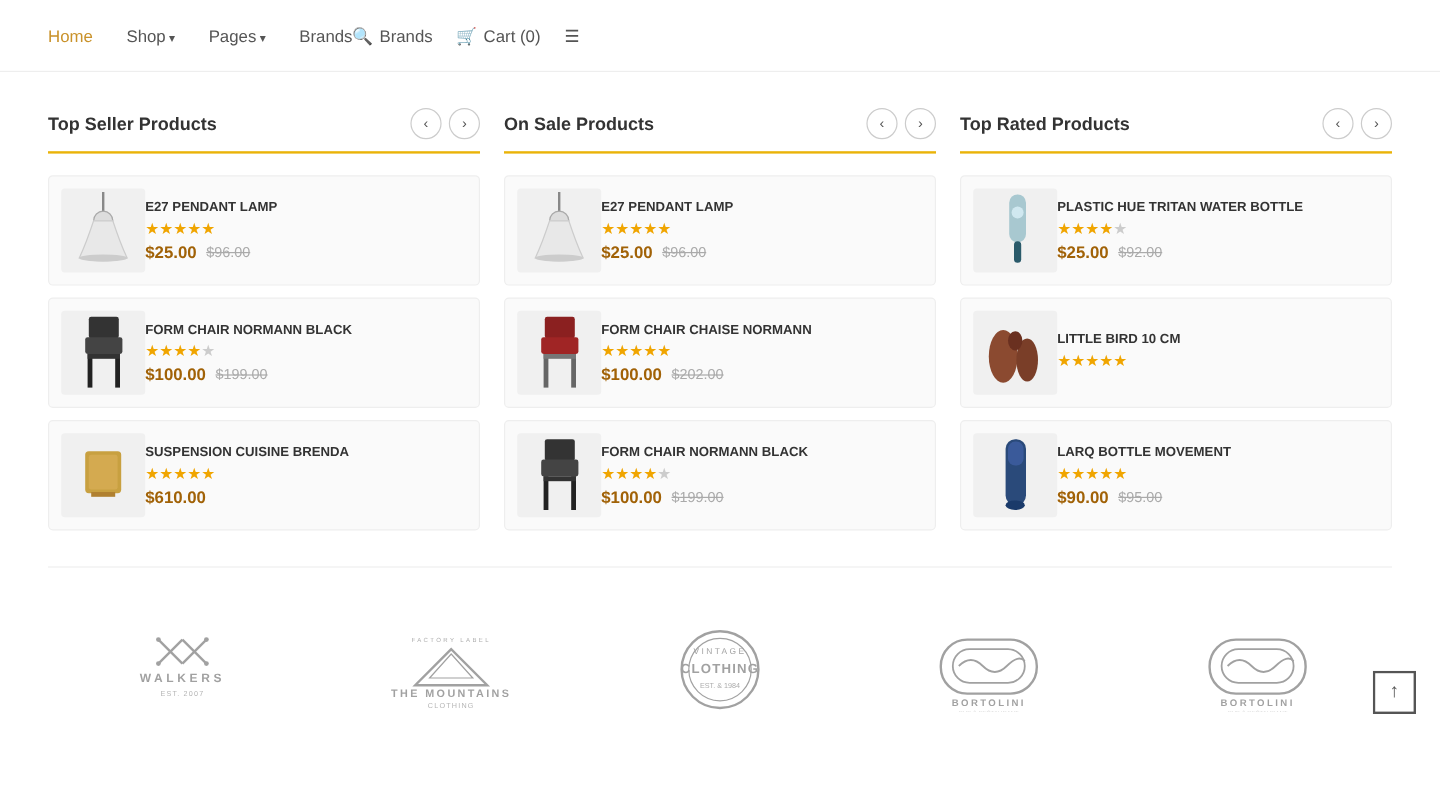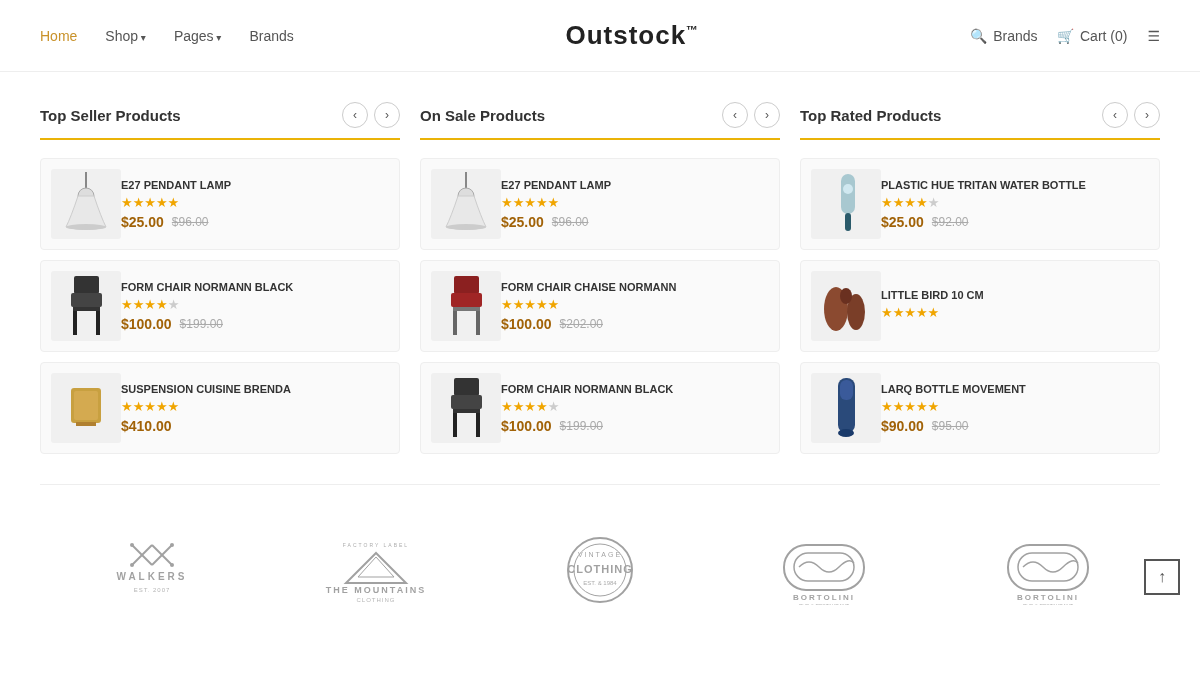--- a/index.html
+++ b/index.html
@@ -1,21 +1,21 @@
 <!DOCTYPE html>
 <html><head>
   <meta charset="utf-8">
   <style>
     * { box-sizing: border-box; margin: 0; padding: 0; }
     body { font-family: Arial, sans-serif; background: #fff; color: #333; width: 1200px; }
 
     
     nav {
-      display: flex; align-items: center; justify-content: space-between;
-      padding: 0 40px; height: 72px; border-bottom: 1px solid #eee;
+      display: flex; align-items: center; justify-content: flex-start;
+      padding: 0 40px; height: 60px; border-bottom: 1px solid #eee;
       background: #fff;
     }
     .nav-left { display: flex; gap: 28px; align-items: center; }
     .nav-left a { text-decoration: none; color: #555; font-size: 14px; }
     .nav-left a.active { color: #c9922a; }
     .nav-left a.has-arrow::after { content: ' ▾'; font-size: 10px; }
     .nav-logo { font-size: 26px; font-weight: bold; letter-spacing: 1px; color: #222; }
     .nav-logo sup { font-size: 12px; }
     .nav-right { display: flex; gap: 20px; align-items: center; }
     .nav-right span { font-size: 14px; color: #555; cursor: pointer; display: flex; align-items: center; gap: 5px; }
@@ -90,21 +90,20 @@
 </head>
 <body>
 
 <nav>
   <div class="nav-left">
     <a class="active">Home</a>
     <a class="has-arrow">Shop</a>
     <a class="has-arrow">Pages</a>
     <a>Brands</a>
   </div>
-  <div class="nav-logo">Outstock<sup>™</sup></div>
   <div class="nav-right">
     <span>
       <span>🔍</span>
       <span>Brands</span>
     </span>
     <span>
       <span>🛒</span>
       <span>Cart (0)</span>
     </span>
     <span class="hamburger">☰</span>
@@ -168,21 +167,21 @@
             <svg width="50" height="60" viewBox="0 0 50 60" class="cube-svg">
               <rect x="10" y="10" width="30" height="35" rx="3" fill="#c8a040"></rect>
               <rect x="13" y="13" width="24" height="29" rx="2" fill="#d4aa50"></rect>
               <rect x="15" y="44" width="20" height="4" fill="#b08030"></rect>
             </svg>
           </div>
           <div class="product-info">
             <div class="product-name">Suspension Cuisine Brenda</div>
             <div class="stars">★★★★★</div>
             <div class="price-row">
-              <span class="price-current">$410.00</span>
+              <span class="price-current">$610.00</span>
             </div>
           </div>
         </div>
 
       </div>
     </div>
 
     <div class="section">
       <div class="section-header">
         <span class="section-title">On Sale Products</span>

